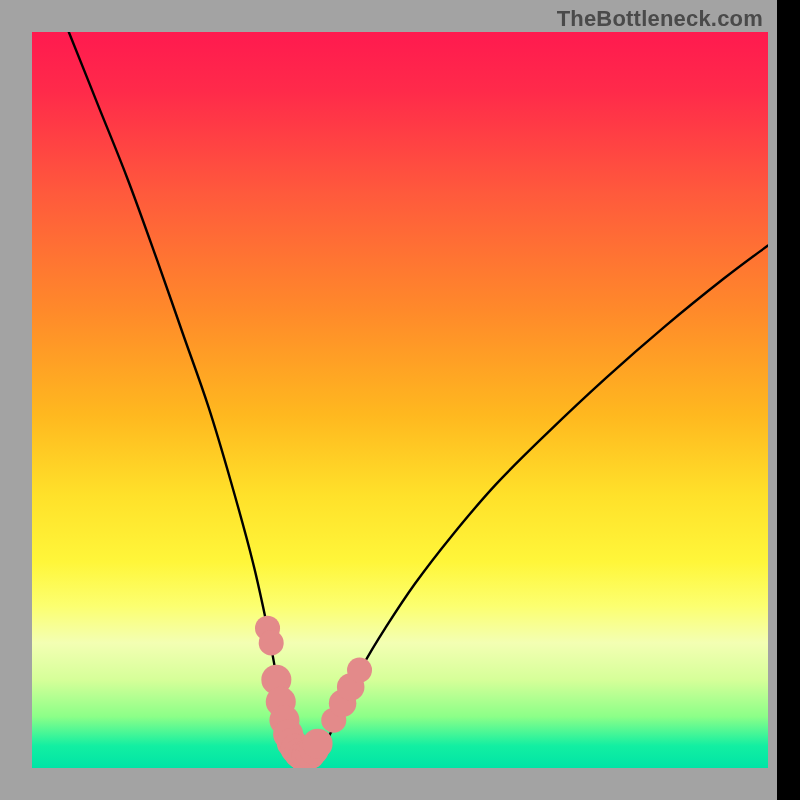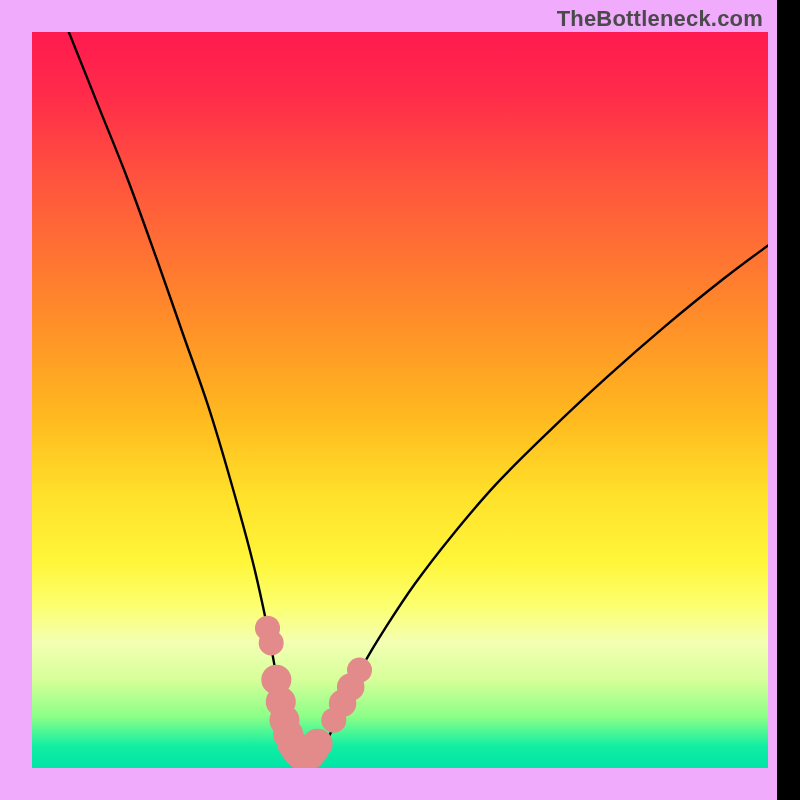--- a/index.html
+++ b/index.html
@@ -1,16 +1,16 @@
 <!DOCTYPE html>
 <html><head>
 <meta charset="utf-8">
 <style>
   html,body{margin:0;padding:0;width:800px;height:800px;background:#000;overflow:hidden;font-family:Arial,Helvetica,sans-serif}
-  .frame{position:absolute;left:0;top:0;width:777px;height:800px;background:#f0abfc}
+  .frame{position:absolute;left:0;top:0;width:777px;height:800px;background:#a3a3a3}
   .plot{position:absolute;left:32px;top:32px;width:736px;height:736px;overflow:hidden}
   .grad{position:absolute;left:0;top:0;width:100%;height:100%;
         background:linear-gradient(to bottom,
           #ff1a4f 0%,
           #ff2a4a 8%,
           #ff5a3c 22%,
           #ff8a2a 38%,
           #ffb81f 52%,
           #ffe12a 63%,
           #fff63a 72%,

